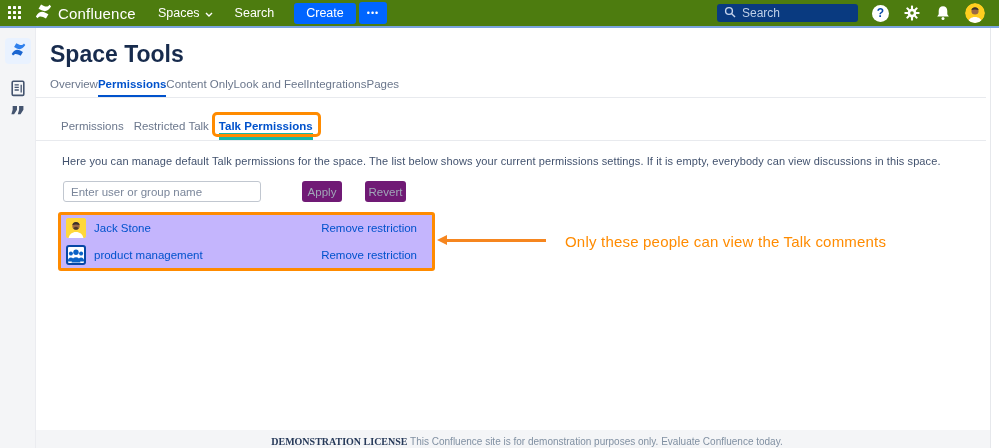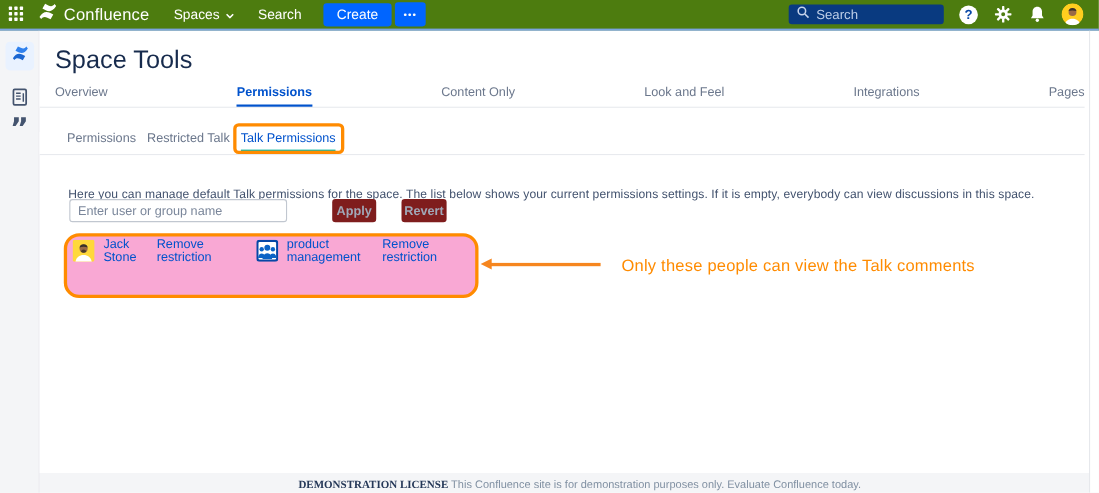--- a/index.html
+++ b/index.html
@@ -45,50 +45,50 @@
     background:#F4F5F7; border-right:1px solid #EBECF0; }
   .side-tile { position:absolute; left:5px; top:10px; width:26px; height:26px;
     background:#E9F2FF; border-radius:4px; display:flex; align-items:center;
     justify-content:center; cursor:pointer; }
   .side-doc { position:absolute; left:11px; top:52px; cursor:pointer; }
   .side-quote { position:absolute; left:9px; top:76px; font-size:26px; font-weight:bold;
     color:#44546F; line-height:26px; cursor:pointer; font-family:"DejaVu Sans", sans-serif; }
 
   
   .card { position:absolute; left:36px; top:28px; width:954px; height:402px; background:#fff; }
-  .page-title { position:absolute; left:50px; top:41px; font-size:23px; font-weight:400; color:#172B4D; }
+  .page-title { position:absolute; left:50px; top:41px; font-size:23px; font-weight:700; color:#172B4D; }
 
   .main-tabs { position:absolute; left:36px; top:78px; width:950px; height:20px;
-    padding-left:14px; border-bottom:1px solid #E8EAEE; display:flex; gap:14px; background:#fff;justify-content:space-between; }
+    padding-left:14px; border-bottom:1px solid #E8EAEE; display:flex; background:#fff; }
   .main-tab { font-size:11.5px; color:#6B778C; padding-bottom:5px; cursor:pointer; white-space:nowrap; }
   .main-tab.active { color:#0052CC; font-weight:600; border-bottom:2px solid #0052CC; padding-bottom:3px; }
 
   .sub-tabs { position:absolute; left:36px; top:120px; width:950px; height:21px;
     padding-left:25px; border-bottom:1px solid #E8EAEE; display:flex; gap:10px; background:#fff; }
   .sub-tab { position:relative; font-size:11.5px; color:#6B778C; padding-bottom:6px; cursor:pointer; white-space:nowrap; }
-  .sub-tab.active { color:#0052CC; font-weight:400; border-bottom:4px solid #14b8a6; padding-bottom:4px; }
+  .sub-tab.active { color:#0052CC; font-weight:700; border-bottom:7px solid #14b8a6; padding-bottom:4px; }
   .hl-box { position:absolute; left:-7px; right:-8px; top:-8px; bottom:-4px;
     border:3px solid #FF8B00; border-radius:5px; pointer-events:none; z-index:3; }
 
-  .desc { position:absolute; left:52px; top:171px; font-size:11px; color:#42526E;
+  .desc { position:absolute; left:52px; top:155px; font-size:11px; color:#42526E;
     letter-spacing:0.1px; white-space:nowrap;padding-left:10px; }
 
   .user-input { position:absolute; left:63px; top:181px; width:198px; height:21px;
     border:1px solid #C1C7D0; border-radius:3px; padding:0 7px; font-family:inherit;
     font-size:11.5px; color:#172B4D; outline:none; }
   .user-input::placeholder { color:#7A869A; }
-  .gray-btn { position:absolute; top:181px; height:21px; background:#7f1d1d; border:none;
-    border-radius:3px; color:#A0A8B8; font-family:inherit; font-size:11.5px; cursor:pointer;font-weight:bold; }
+  .gray-btn { position:absolute; top:181px; height:21px; background:#701a75; border:none;
+    border-radius:3px; color:#A0A8B8; font-family:inherit; font-size:11.5px; cursor:pointer; }
   .btn-apply { left:302px; width:40px; }
   .btn-revert { left:365px; width:41px; }
 
   
   .listbox { position:absolute; left:58px; top:212px; width:377px; height:59px;
-    border:3px solid #FF8B00; border-radius:14px; background:#f9a8d4;
-    display:flex; flex-direction:row; justify-content:center; gap:2px; }
+    border:3px solid #FF8B00; border-radius:3px; background:#c4b5fd;
+    display:flex; flex-direction:column; justify-content:center; gap:2px; }
   .lrow { display:flex; align-items:center; gap:8px; padding:0 15px 0 5px; height:25px; }
   .avatar20 { width:20px; height:20px; flex:0 0 20px; }
   .name-link, .action-link { font-size:11.5px; color:#0052CC; text-decoration:none; cursor:pointer; }
   .name-link { margin-right:auto; }
 
   
   .annot { position:absolute; left:437px; top:232px; height:16px; }
   .annot-head { position:absolute; left:0; top:3px; width:0; height:0;
     border-top:5px solid transparent; border-bottom:5px solid transparent;
     border-right:10px solid #F6861F; }

